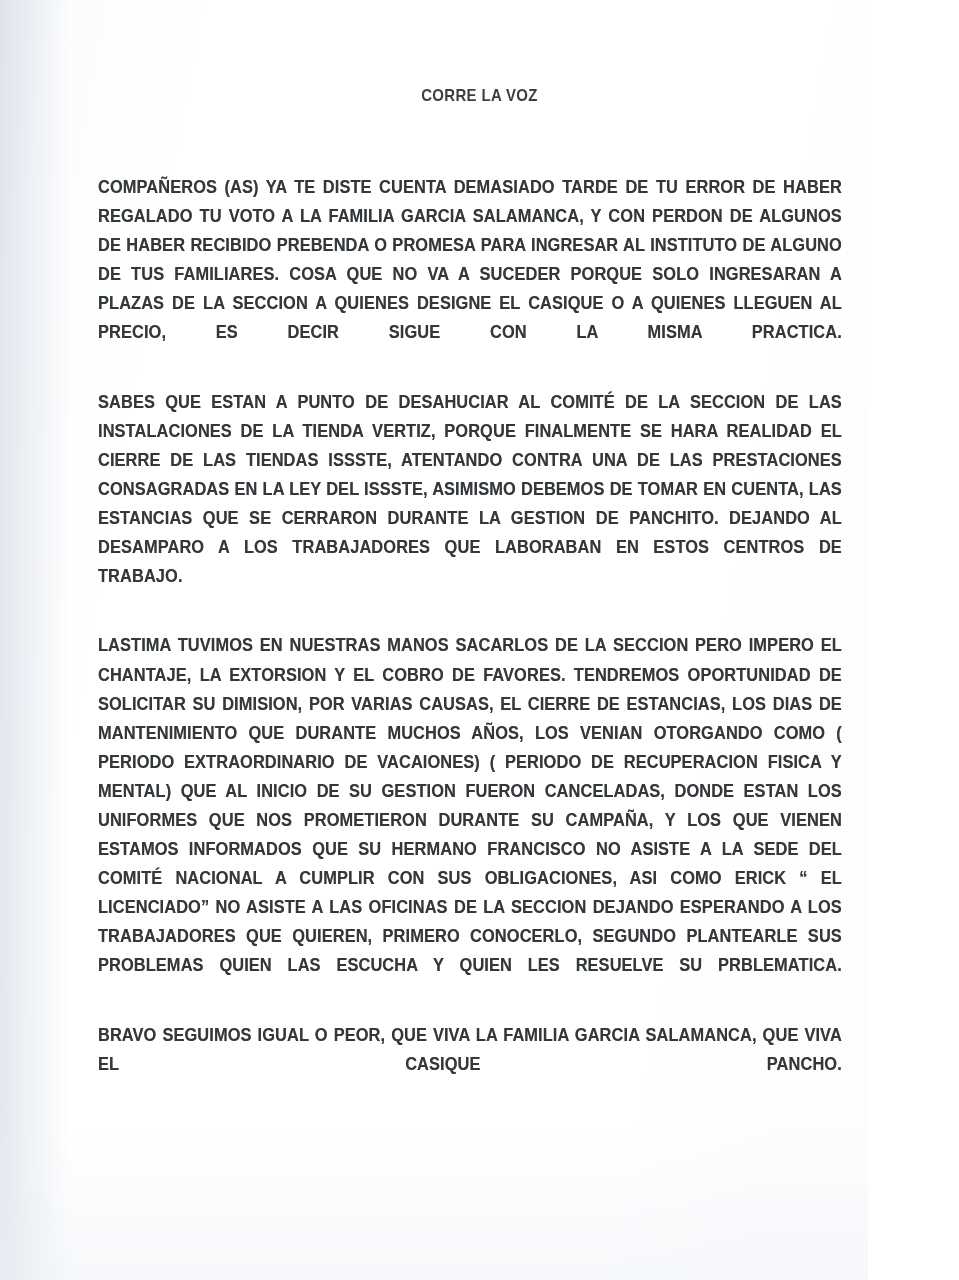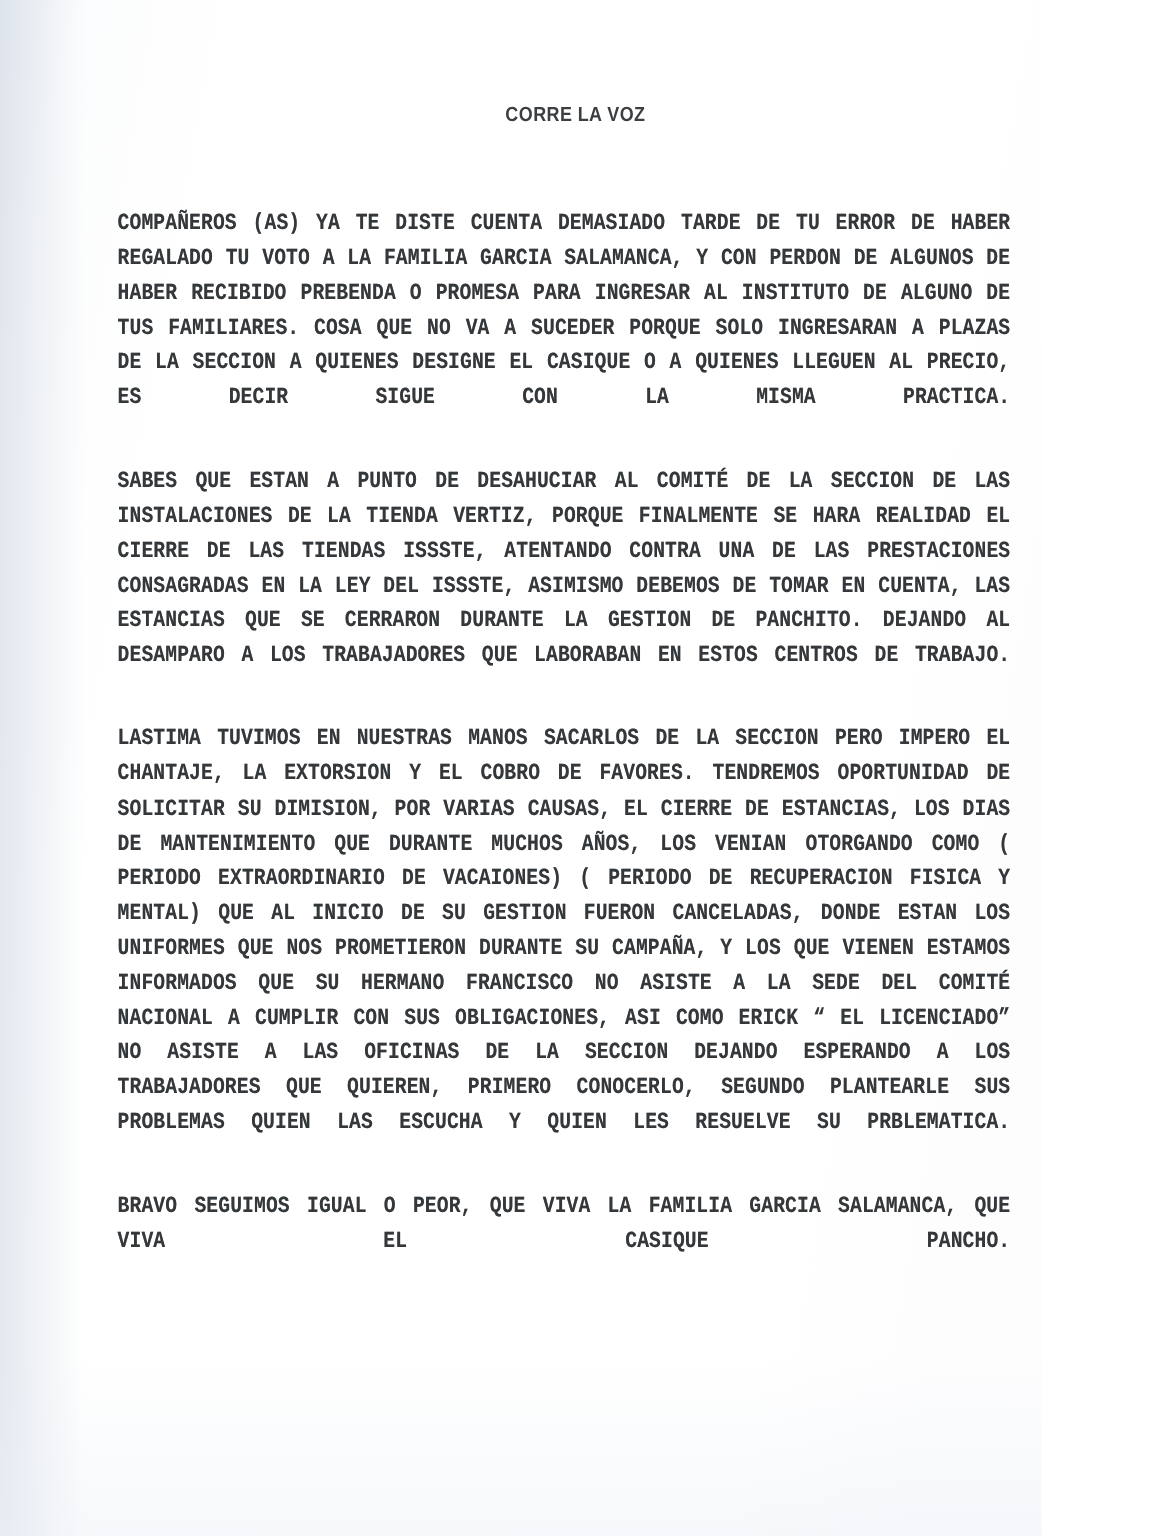--- a/index.html
+++ b/index.html
@@ -57,21 +57,20 @@
     color: #3c3f42;
     transform: scaleX(0.88);
     transform-origin: center top;
   }
 
   .body-block {
     position: absolute;
     left: 98px;
     top: 172px;
     width: 744px;
-    font-family: Liberation Mono, monospace;
   }
 
   .para {
     margin: 0 0 11px 0;
     text-align: justify;
     text-justify: inter-word;
     font-size: 19.2px;
     line-height: 29.1px;
     font-weight: bold;
     color: #34383b;

